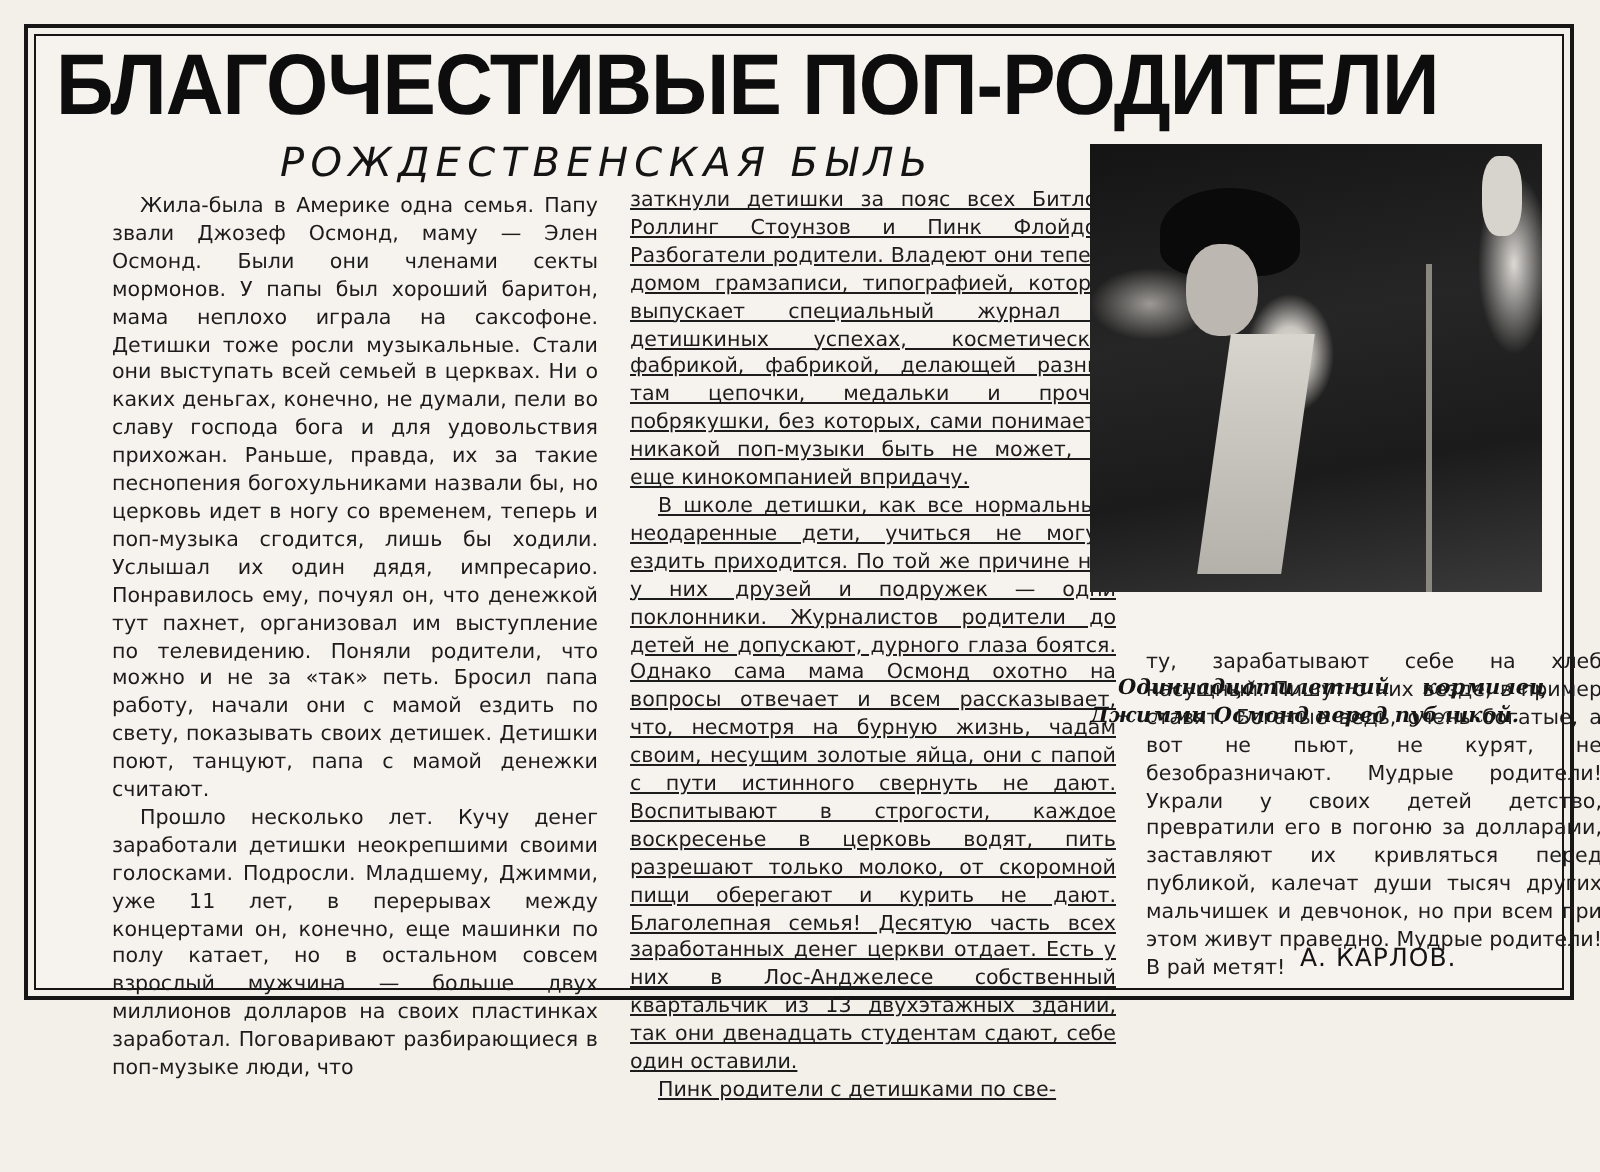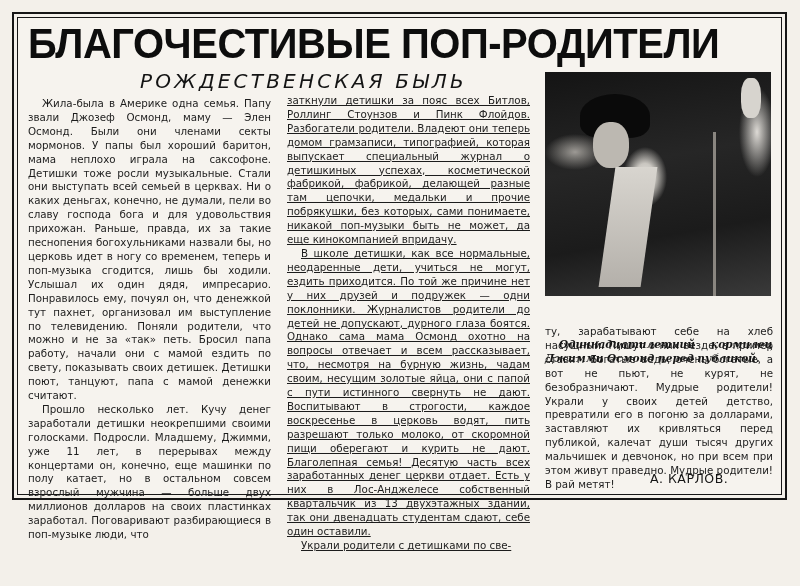--- a/index.html
+++ b/index.html
@@ -53,20 +53,21 @@
     white-space: nowrap;
   }
   .col {
     position: absolute;
     font-family: "DejaVu Sans", sans-serif;
     font-size: 10.3px;
     line-height: 13.9px;
     text-align: justify;
     color: #1c1c1c;
     hyphens: manual;
+    margin-left: 28px;
   }
   .col p { margin: 0; text-indent: 14px; }
   .col p.noindent { text-indent: 0; }
   .col1 { left: 28px; top: 97px; width: 243px; }
   .col2 { left: 287px; top: 94px; width: 243px; text-decoration: underline; }
   .col3 { left: 545px; top: 325px; width: 228px; }
   .photo {
     position: absolute;
     left: 545px; top: 72px;
     width: 226px; height: 224px;
@@ -138,21 +139,21 @@
 <div class="subtitle">РОЖДЕСТВЕНСКАЯ БЫЛЬ</div>
 
 <div class="col col1">
   <p>Жила-была в Америке одна семья. Папу звали Джозеф Осмонд, маму — Элен Осмонд. Были они членами секты мормонов. У папы был хороший баритон, мама неплохо играла на саксофоне. Детишки тоже росли музыкальные. Стали они выступать всей семьей в церквах. Ни о каких деньгах, конечно, не думали, пели во славу господа бога и для удовольствия прихожан. Раньше, правда, их за такие песнопения богохульниками назвали бы, но церковь идет в ногу со временем, теперь и поп-музыка сгодится, лишь бы ходили. Услышал их один дядя, импресарио. Понравилось ему, почуял он, что денежкой тут пахнет, организовал им выступление по телевидению. Поняли родители, что можно и не за «так» петь. Бросил папа работу, начали они с мамой ездить по свету, показывать своих детишек. Детишки поют, танцуют, папа с мамой денежки считают.</p>
   <p>Прошло несколько лет. Кучу денег заработали детишки неокрепшими своими голосками. Подросли. Младшему, Джимми, уже 11 лет, в перерывах между концертами он, конечно, еще машинки по полу катает, но в остальном совсем взрослый мужчина — больше двух миллионов долларов на своих пластинках заработал. Поговаривают разбирающиеся в поп-музыке люди, что</p>
 </div>
 
 <div class="col col2">
   <p class="noindent">заткнули детишки за пояс всех Битлов, Роллинг Стоунзов и Пинк Флойдов. Разбогатели родители. Владеют они теперь домом грамзаписи, типографией, которая выпускает специальный журнал о детишкиных успехах, косметической фабрикой, фабрикой, делающей разные там цепочки, медальки и прочие побрякушки, без которых, сами понимаете, никакой поп-музыки быть не может, да еще кинокомпанией впридачу.</p>
   <p>В школе детишки, как все нормальные, неодаренные дети, учиться не могут, ездить приходится. По той же причине нет у них друзей и подружек — одни поклонники. Журналистов родители до детей не допускают, дурного глаза боятся. Однако сама мама Осмонд охотно на вопросы отвечает и всем рассказывает, что, несмотря на бурную жизнь, чадам своим, несущим золотые яйца, они с папой с пути истинного свернуть не дают. Воспитывают в строгости, каждое воскресенье в церковь водят, пить разрешают только молоко, от скоромной пищи оберегают и курить не дают. Благолепная семья! Десятую часть всех заработанных денег церкви отдает. Есть у них в Лос-Анджелесе собственный квартальчик из 13 двухэтажных зданий, так они двенадцать студентам сдают, себе один оставили.</p>
-  <p>Украли родители с детишками по све-</p>
+  <p>Пинк родители с детишками по све-</p>
 </div>
 
 <div class="photo">
   <div class="hair"></div>
   <div class="face"></div>
   <div class="shirt"></div>
   <div class="stand"></div>
   <div class="hand"></div>
 </div>
 

